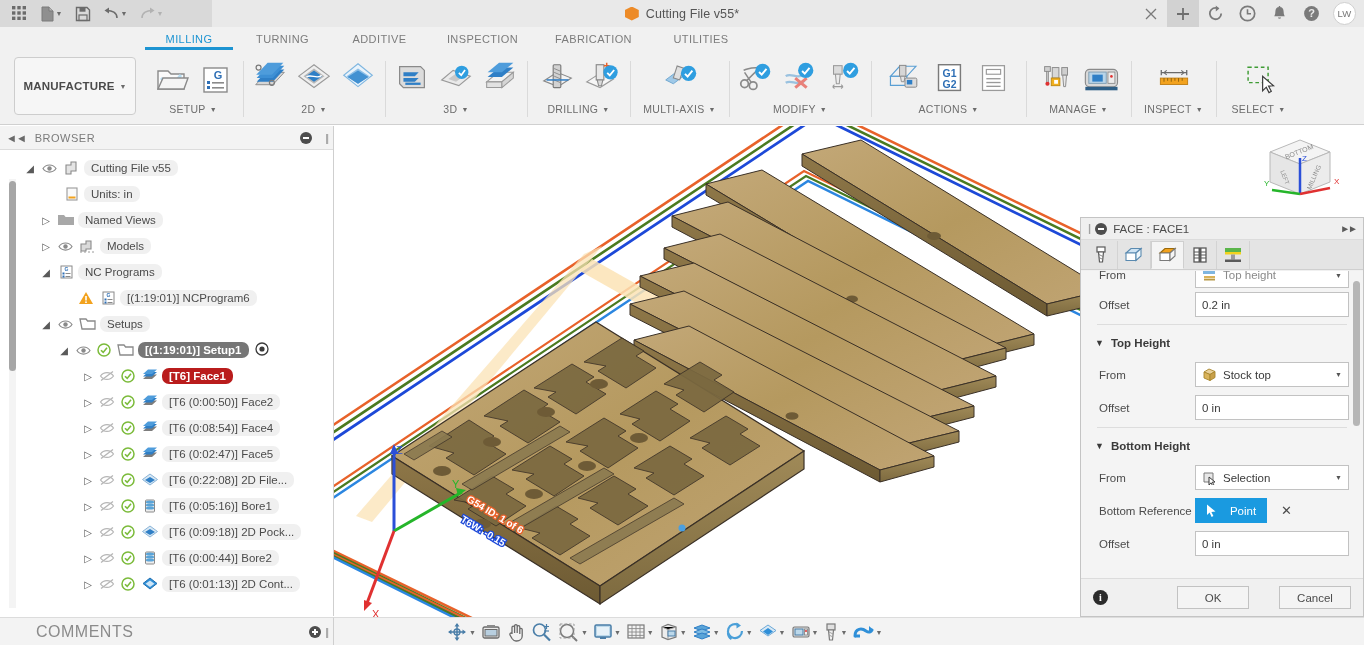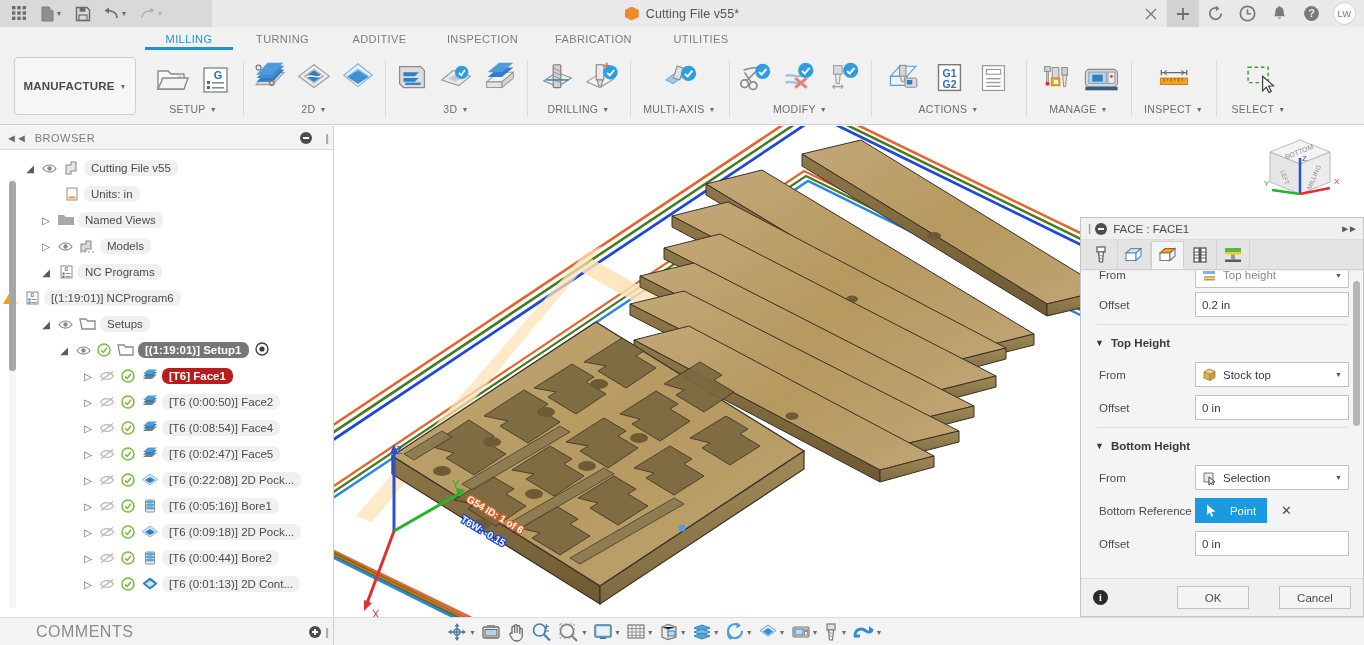--- a/index.html
+++ b/index.html
@@ -895,21 +895,21 @@
               <text x="8.5" y="7" font-size="5" font-weight="bold" fill="#2e6fb5" text-anchor="middle" font-family="Liberation Sans, sans-serif">G</text>
               <rect x="4.5" y="8.5" width="2" height="2" fill="#2e6fb5"></rect>
               <rect x="7.5" y="9" width="5" height="1" fill="#8a8a8a"></rect>
               <rect x="4.5" y="11.5" width="2" height="2" fill="#2e6fb5"></rect>
               <rect x="7.5" y="12" width="5" height="1" fill="#8a8a8a"></rect>
             </svg>
         </span>
         <span class="lbl">NC Programs</span>
       </div>
 
-      <div class="row" style="">
+      <div class="row" style="padding-left:76px">
         <span class="check">
           <svg width="16" height="14" viewBox="0 0 16 14">
               <path d="M8 1 L15 13 H1 Z" fill="#f2a21e"></path>
               <rect x="7.2" y="5" width="1.6" height="4.5" fill="#fff"></rect>
               <rect x="7.2" y="10.4" width="1.6" height="1.6" fill="#fff"></rect>
             </svg>
         </span>
         <span class="tico">
           <svg width="16" height="16" viewBox="0 0 16 16">
               <rect x="3" y="2" width="11" height="12" fill="#fff" stroke="#8a8a8a" stroke-width="1"></rect>
@@ -1076,21 +1076,21 @@
               <circle cx="7" cy="7" r="6" fill="none" stroke="#7bbb3a" stroke-width="1.5"></circle>
               <path d="M4 7.2 L6.2 9.4 L10 4.8" fill="none" stroke="#7bbb3a" stroke-width="1.6"></path>
             </svg>
         </span>
         <span class="tico">
           <svg width="18" height="16" viewBox="0 0 18 16">
               <path d="M9 2 L16.5 7.5 L9 13 L1.5 7.5 Z" fill="#d8e8f4" stroke="#8ab4d8" stroke-width="1"></path>
               <path d="M9 5 L14 8 L9 11 L4 8 Z" fill="#2f7fc6"></path>
             </svg>
         </span>
-        <span class="lbl">[T6 (0:22:08)] 2D Pock...</span>
+        <span class="lbl">[T6 (0:22:08)] 2D File...</span>
       </div>
 
       <div class="row" style="padding-left:80px">
         <span class="tri">▷</span>
         <span class="eye">
           <svg width="16" height="12" viewBox="0 0 16 12">
               <path d="M1.5 6 C4.5 1.5 11.5 1.5 14.5 6 C11.5 10.5 4.5 10.5 1.5 6 Z" fill="none" stroke="#b6b6b6" stroke-width="1.2"></path>
               <path d="M2 10.5 L14 1.5" stroke="#b6b6b6" stroke-width="1.3"></path>
             </svg>
         </span>

